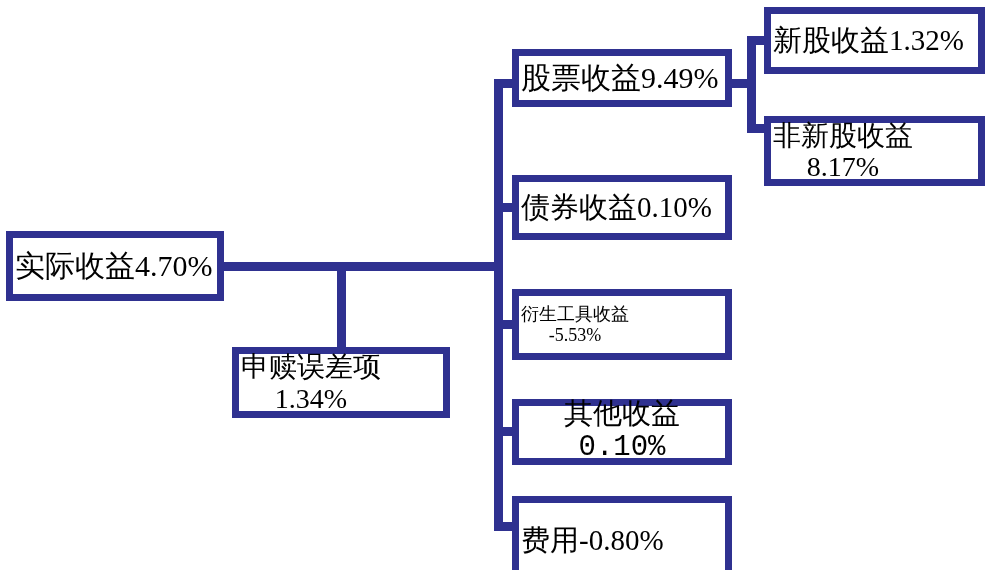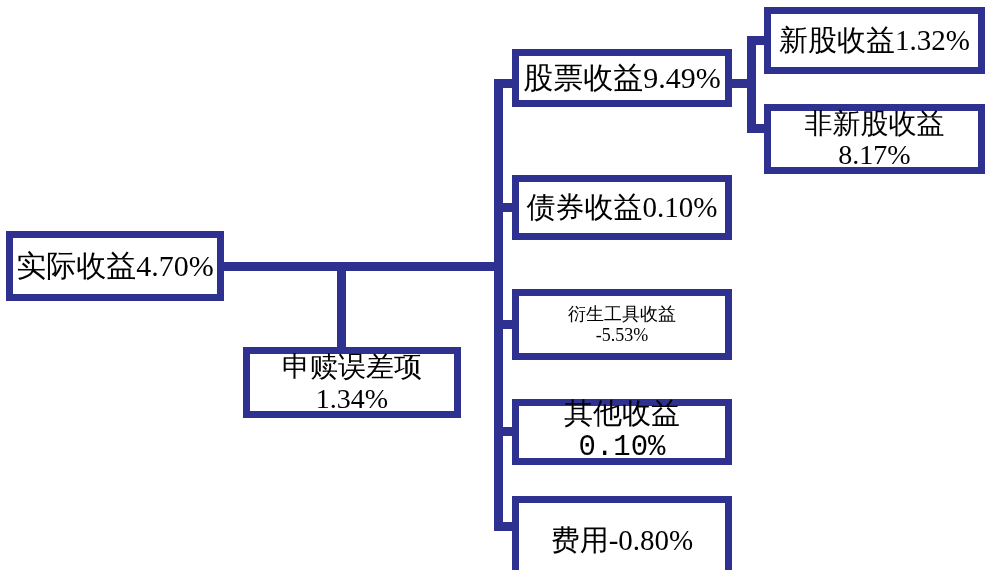--- a/index.html
+++ b/index.html
@@ -15,21 +15,21 @@
     overflow: hidden;
     font-family: "Liberation Serif", "DejaVu Serif", serif;
   }
   .node {
     position: absolute;
     box-sizing: border-box;
     background: #ffffff;
     border: 7px solid #2f3190;
     display: flex;
     align-items: center;
-    justify-content: center;
+    justify-content: flex-start;
     text-align: center;
     color: #000000;
     line-height: 1.12;
     z-index: 3;
     letter-spacing: 0px;
     font-weight: 400;
   }
   .node .txt {
     display: block;
     padding: 0 2px;
@@ -38,28 +38,28 @@
   .conn {
     position: absolute;
     background: #2f3190;
     z-index: 1;
   }
   .h { height: 9px; }
   .v { width: 9px; }
 
   
   #n-actual      { left: 6px;   top: 231px; width: 218px; height: 70px;  font-size: 30px; }
-  #n-purchase    { left: 232px; top: 347px; width: 218px; height: 71px;  font-size: 28px; margin-left: 11px; }
+  #n-purchase    { left: 232px; top: 347px; width: 218px; height: 71px;  font-size: 28px; }
   #n-stock       { left: 512px; top: 49px;  width: 220px; height: 58px;  font-size: 30px; }
   #n-bond        { left: 512px; top: 175px; width: 220px; height: 65px;  font-size: 29px; }
   #n-derivative  { left: 512px; top: 289px; width: 220px; height: 71px;  font-size: 18px; }
   #n-other       { left: 512px; top: 399px; width: 220px; height: 66px;  font-size: 29px; font-family: Liberation Mono, monospace; }
   #n-fee         { left: 512px; top: 496px; width: 220px; height: 89px;  font-size: 29px; }
   #n-new         { left: 764px; top: 7px;   width: 221px; height: 67px;  font-size: 29px; }
-  #n-nonnew      { left: 764px; top: 104px;  width: 221px; height: 70px;  font-size: 28px; }
+  #n-nonnew      { left: 764px; top: 116px;  width: 221px; height: 70px;  font-size: 28px; }
 
   
   #c-root-h      { left: 222px; top: 262px; width: 281px; }
   #c-root-drop   { left: 337px; top: 262px; height: 92px; }
 
   
   #c-spine       { left: 494px; top: 79px;  height: 452px; }
   #c-stub-stock  { left: 494px; top: 79px;  width: 26px; }
   #c-stub-bond   { left: 494px; top: 203px; width: 26px; }
   #c-stub-deriv  { left: 494px; top: 320px; width: 26px; }

